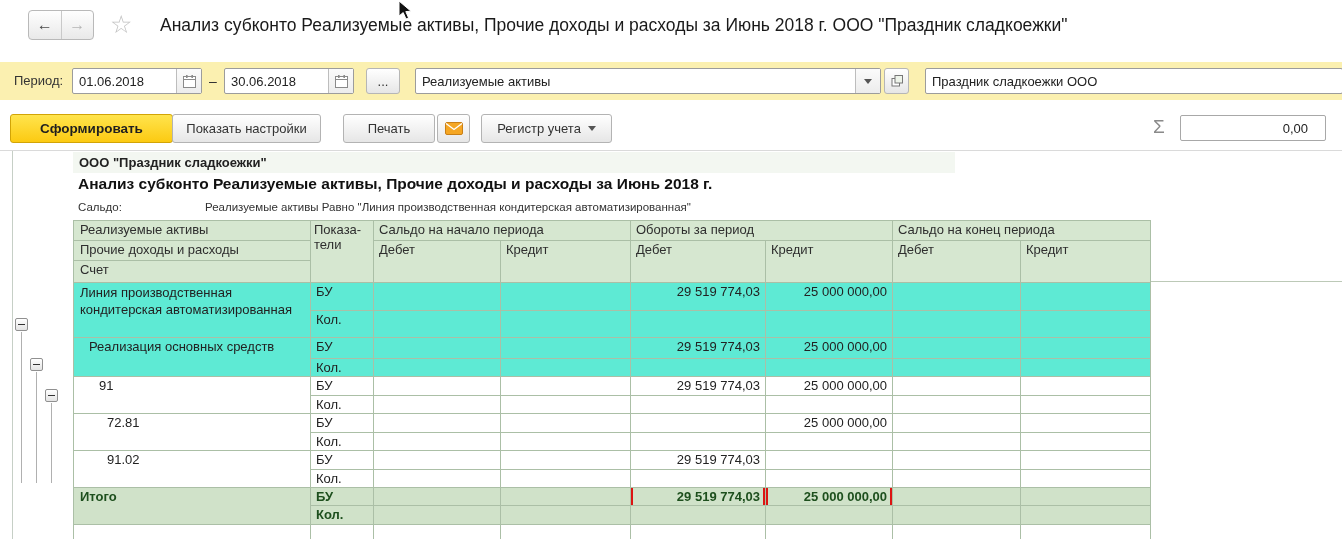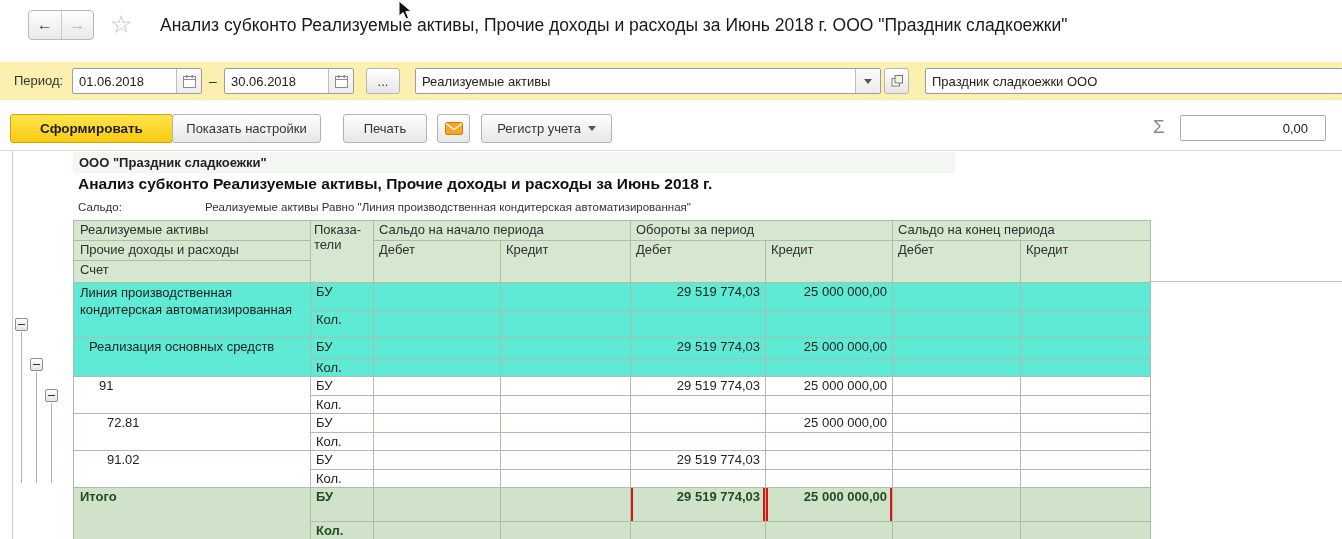--- a/index.html
+++ b/index.html
@@ -138,21 +138,21 @@
       <rect x="4" y="0.5" width="7.5" height="7.5" fill="#eef4ea" stroke="#777"></rect>
     </svg>
   </div>
 
   <div class="abs tbtn generate" style="left:10px; width:163px;">Сформировать</div>
 
   <div class="abs fld" style="left:925px; top:68px; width:418px;">
     <div class="txt">Праздник сладкоежки ООО</div>
   </div>
   <div class="abs tbtn" style="left:172px; width:149px;">Показать настройки</div>
-  <div class="abs tbtn" style="left:343px; width:84px;">Печать</div>
+  <div class="abs tbtn" style="left:343px; width:92px;">Печать</div>
   <div class="abs tbtn" style="left:437px; width:33px;">
     <svg width="18" height="13" viewBox="0 0 18 13">
       <rect x="0.5" y="0.5" width="17" height="12" rx="1.5" fill="#f5a623" stroke="#c97f16"></rect>
       <polyline points="1,1.5 9,7.5 17,1.5" fill="none" stroke="#fff" stroke-width="1.3"></polyline>
     </svg>
   </div>
   <div class="abs tbtn" style="left:481px; width:131px;">
     <span>Регистр учета</span>
     <span class="caret"></span>
   </div>
@@ -305,21 +305,21 @@
       <tr style="height:18px;">
         <td>Кол.</td>
         <td class="num"></td>
         <td class="num"></td>
         <td class="num"></td>
         <td class="num"></td>
         <td class="num"></td>
         <td class="num"></td>
       </tr>
 
-      <tr class="totalr" style="height:34px;">
+      <tr class="totalr" style="height:18px;">
         <td class="ind0" rowspan="2">Итого</td>
         <td>БУ</td>
         <td class="num"></td>
         <td class="num"></td>
         <td class="num rhl">29 519 774,03</td>
         <td class="num rhl">25 000 000,00</td>
         <td class="num"></td>
         <td class="num"></td>
       </tr>
       <tr class="totalr" style="height:19px;">

